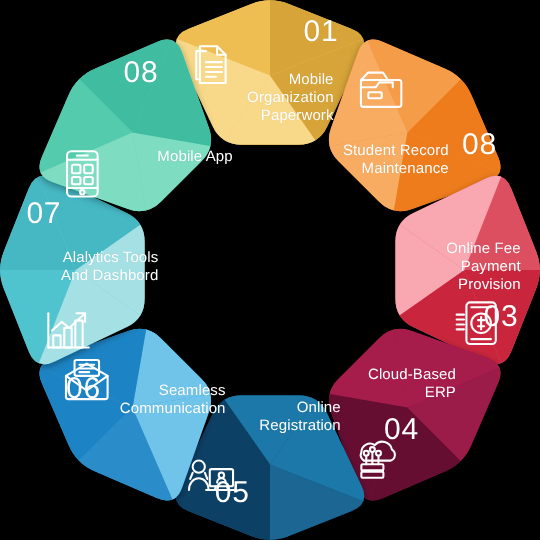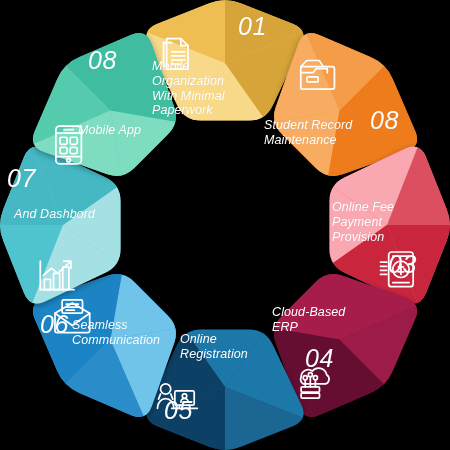--- a/index.html
+++ b/index.html
@@ -18,25 +18,24 @@
   #wheel {
     position: absolute;
     left: 0;
     top: 0;
     width: 450px;
     height: 450px;
   }
   .seg-label {
     position: absolute;
     color: #ffffff;
-    text-align: left;
+    text-align: right;
     line-height: 1.18;
     pointer-events: none;
     text-shadow: 0 0 1px rgba(0,0,0,0.10);
-    font-style: italic;
   }
   .seg-title {
     font-size: 12.5px;
     font-weight: 400;
     letter-spacing: 0.1px;
   }
   .seg-num {
     font-size: 25px;
     font-weight: 400;
     letter-spacing: 0.6px;
@@ -222,21 +221,20 @@
           <rect x="20" y="12" width="7" height="7" rx="1.5"></rect>
           <rect x="10" y="22" width="7" height="6" rx="1.5"></rect>
           <rect x="20" y="22" width="7" height="6" rx="1.5"></rect>
         </g>
       </g>
   </svg>
 
   <div class="seg-label seg-title" style="left:152px; top:59px; width:126px;">
     <div>Mobile</div>
     <div>Organization</div>
-    <div>With Minimal</div>
     <div>Paperwork</div>
   </div>
   <div class="seg-label seg-num" style="left:238px; top:12px; width:44px;">01</div>
 
   <div class="seg-label seg-title" style="left:264px; top:118px; width:110px;">
     <div>Student Record</div>
     <div>Maintenance</div>
   </div>
   <div class="seg-label seg-num" style="left:370px; top:106px; width:44px;">08</div>
 
@@ -259,20 +257,21 @@
   </div>
   <div class="seg-label seg-num" style="left:164px; top:396px; width:44px;">05</div>
 
   <div class="seg-label seg-title" style="left:72px; top:318px; width:116px;">
     <div>Seamless</div>
     <div>Communication</div>
   </div>
   <div class="seg-label seg-num" style="left:40px; top:310px; width:44px;">06</div>
 
   <div class="seg-label seg-title" style="left:14px; top:207px; width:118px;">
+    <div>Alalytics Tools</div>
     <div>And Dashbord</div>
   </div>
   <div class="seg-label seg-num" style="left:7px; top:164px; width:44px;">07</div>
 
   <div class="seg-label seg-title" style="left:78px; top:123px; width:116px;">
     <div>Mobile App</div>
   </div>
   <div class="seg-label seg-num" style="left:88px; top:46px; width:44px;">08</div>
 </div>
 

